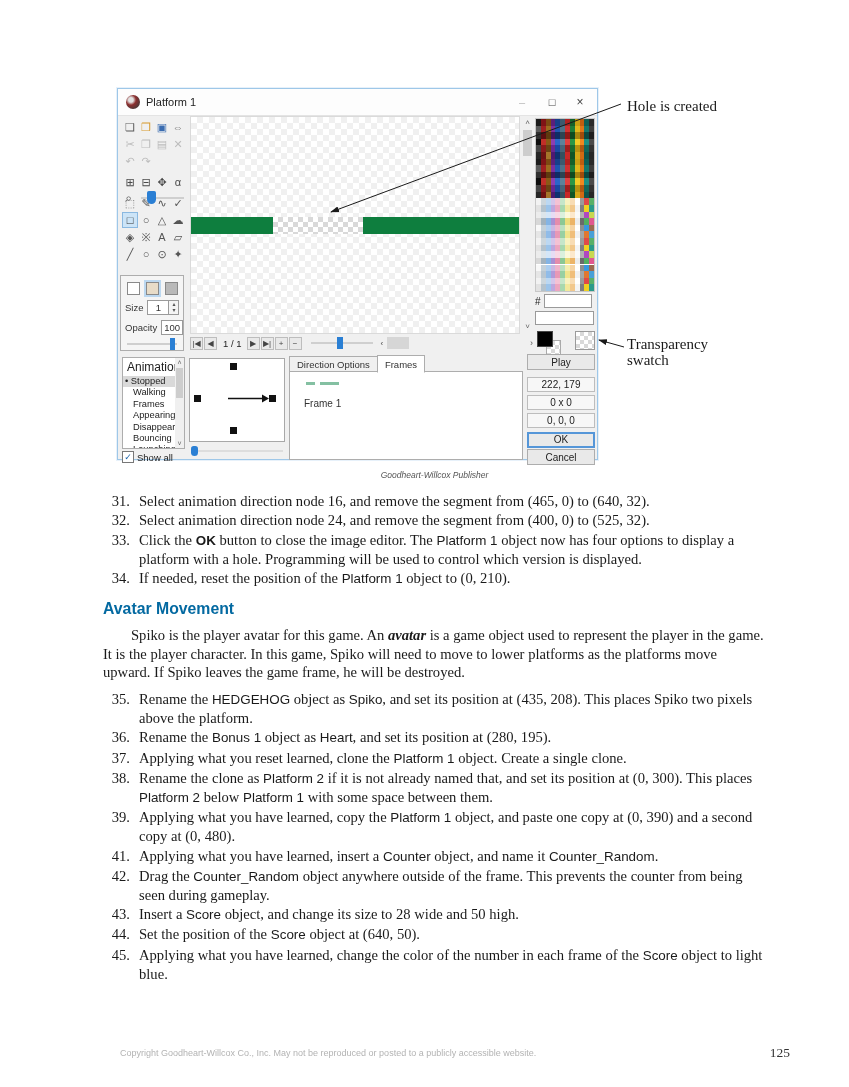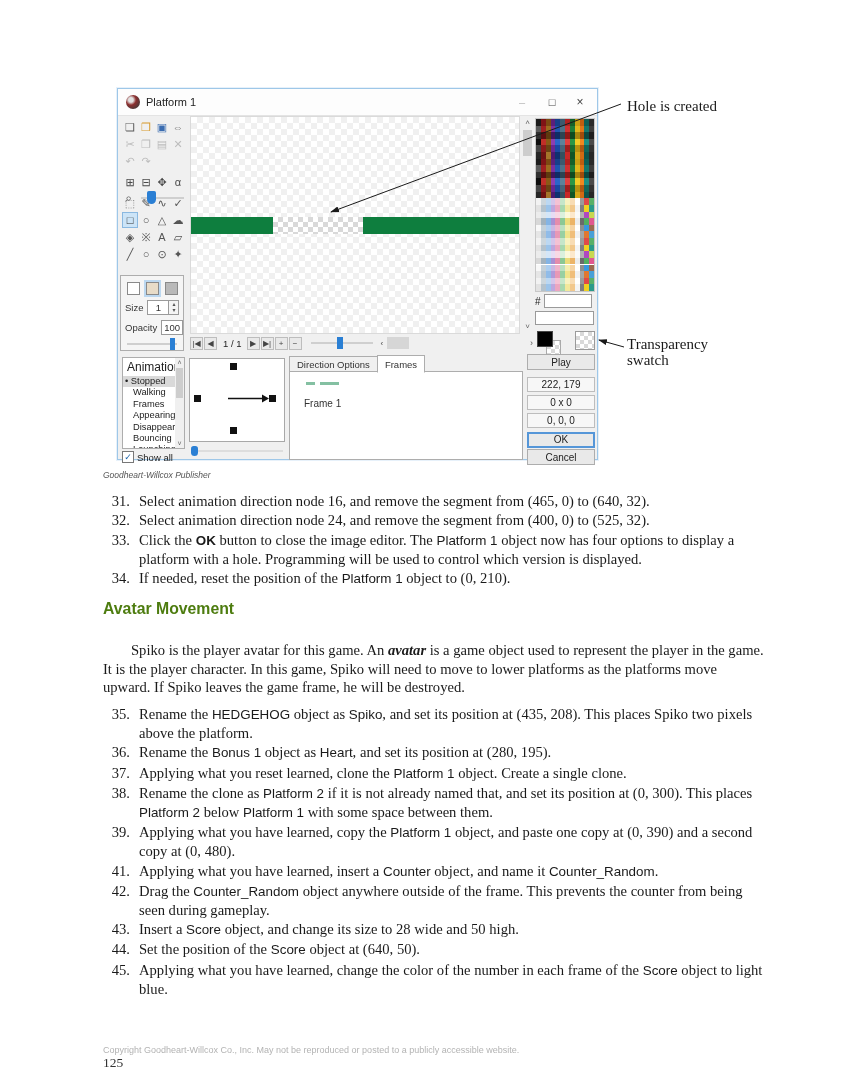--- a/index.html
+++ b/index.html
@@ -4,21 +4,21 @@
 <style>
   html,body{margin:0;padding:0;background:#fff;}
   .page{position:relative;width:849px;height:1087px;background:#fff;overflow:hidden;
         font-family:"Liberation Serif",serif;color:#1a1a1a;}
   
   .hdr{position:absolute;top:35px;left:103px;right:59px;font-family:"Liberation Sans",sans-serif;
        font-size:12.5px;color:#333;display:flex;justify-content:space-between;}
   .hdr .lesson{margin-right:14px;}
   .name-wrap{display:flex;align-items:flex-end;}
   .name-line{display:inline-block;width:226px;border-bottom:1px solid #555;height:12px;margin-left:4px;}
-  .ftr{position:absolute;top:1045px;left:103px;right:59px;display:flex;justify-content:space-between;align-items:flex-start;flex-direction:column;}
+  .ftr{position:absolute;top:1045px;left:120px;right:59px;display:flex;justify-content:space-between;align-items:center;}
   .copyright{font-family:"Liberation Sans",sans-serif;font-size:9px;color:#b3b3b3;}
   .pageno{font-size:13.5px;color:#333;}
   
   .win{position:absolute;left:117px;top:88px;width:481px;height:372px;background:#f0f0f0;
        border:1px solid #9ec7e8;box-shadow:0 0 0 1px rgba(160,200,235,.25);box-sizing:border-box;
        font-family:"Liberation Sans",sans-serif;font-size:10px;color:#333;}
   .titlebar{position:absolute;left:0;top:0;right:0;height:26px;background:#fdfdfd;border-bottom:1px solid #e4e4e4;}
   .app-ico{position:absolute;left:8px;top:6px;width:14px;height:14px;border-radius:50%;
            background:radial-gradient(circle at 35% 35%,#e2e2e2 18%,#8c2f2f 40%,#3a3a3a 85%);}
   .title-txt{position:absolute;left:28px;top:7px;font-size:11px;color:#222;}
@@ -106,32 +106,32 @@
   .swatches{position:absolute;left:419px;top:242px;width:60px;height:26px;}
   .chk{background-image:conic-gradient(#d9d9d9 90deg,#fff 90deg 180deg,#d9d9d9 180deg 270deg,#fff 270deg);background-size:8px 8px;}
   .bgsw{position:absolute;left:9px;top:9px;width:15px;height:15px;border:1px solid #aaa;box-sizing:border-box;}
   .fgsw{position:absolute;left:0;top:0;width:16px;height:16px;background:#000;border:1px solid #444;box-sizing:border-box;}
   .trsw{position:absolute;left:38px;top:0;width:20px;height:19px;border:1px solid #9a9a9a;box-sizing:border-box;}
   
   .callout{position:absolute;font-size:15px;color:#1a1a1a;line-height:15.5px;}
   .figsvg{position:absolute;left:0;top:0;pointer-events:none;}
   
   .content{position:absolute;left:103px;top:466px;width:663px;font-size:14.6px;line-height:18.2px;}
-  .credit{text-align:left;font-family:"Liberation Sans",sans-serif;font-style:italic;font-size:8.5px;color:#555;margin:0 0 8px 0;}
+  .credit{text-align:center;font-family:"Liberation Sans",sans-serif;font-style:italic;font-size:8.5px;color:#555;margin:0 0 8px 0;}
   .caption{margin:0 0 17px 0;}
   .figlabel{font-weight:bold;color:#1e5fa5;}
   ol.insts{list-style:none;margin:0;padding:0;}
   ol.insts li{display:flex;margin:0 0 1px 0;}
   .num{width:27px;text-align:right;flex:none;}
   .itxt{margin-left:9px;width:626px;}
   .u{font-family:"Liberation Sans",sans-serif;font-size:13.4px;}
   .ub{font-family:"Liberation Sans",sans-serif;font-size:13.4px;font-weight:bold;}
   .b{font-weight:bold;}
   .bi{font-weight:bold;font-style:italic;}
-  .h2{font-family:"Liberation Sans",sans-serif;font-weight:bold;font-size:15.8px;color:#4d7c0f;margin:12px 0 23px 0;}
+  .h2{font-family:"Liberation Sans",sans-serif;font-weight:bold;font-size:15.8px;color:#0369a1;margin:12px 0 8px 0;}
   .para{margin:0 0 9px 0;text-indent:28px;}
 </style>
 </head>
 <body>
 
 <div class="page">
 
 
   <div class="win">
     <div class="titlebar">

